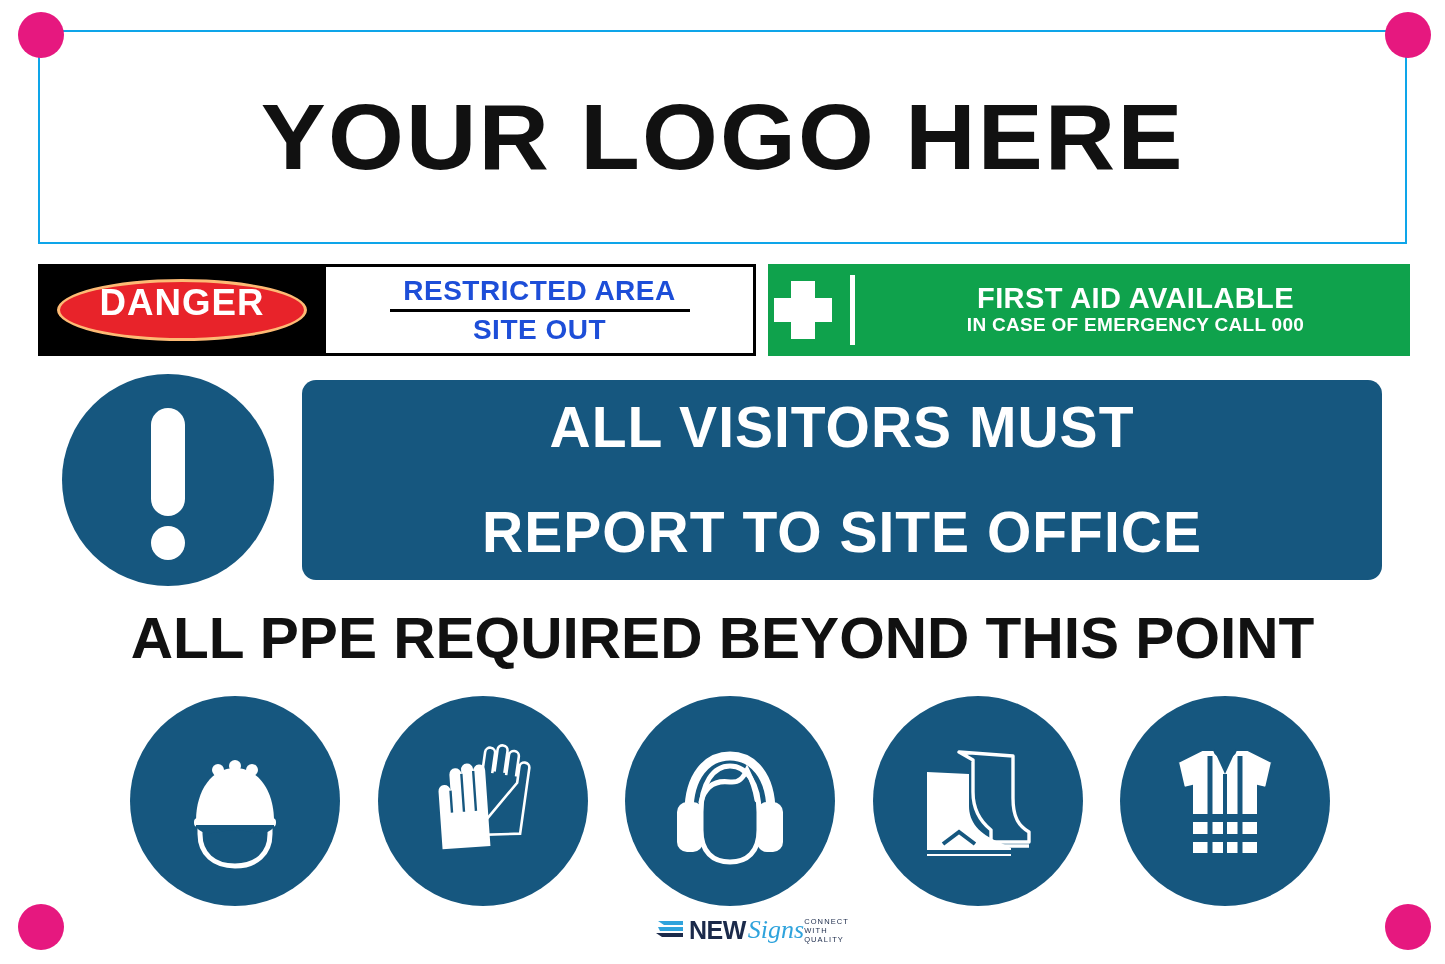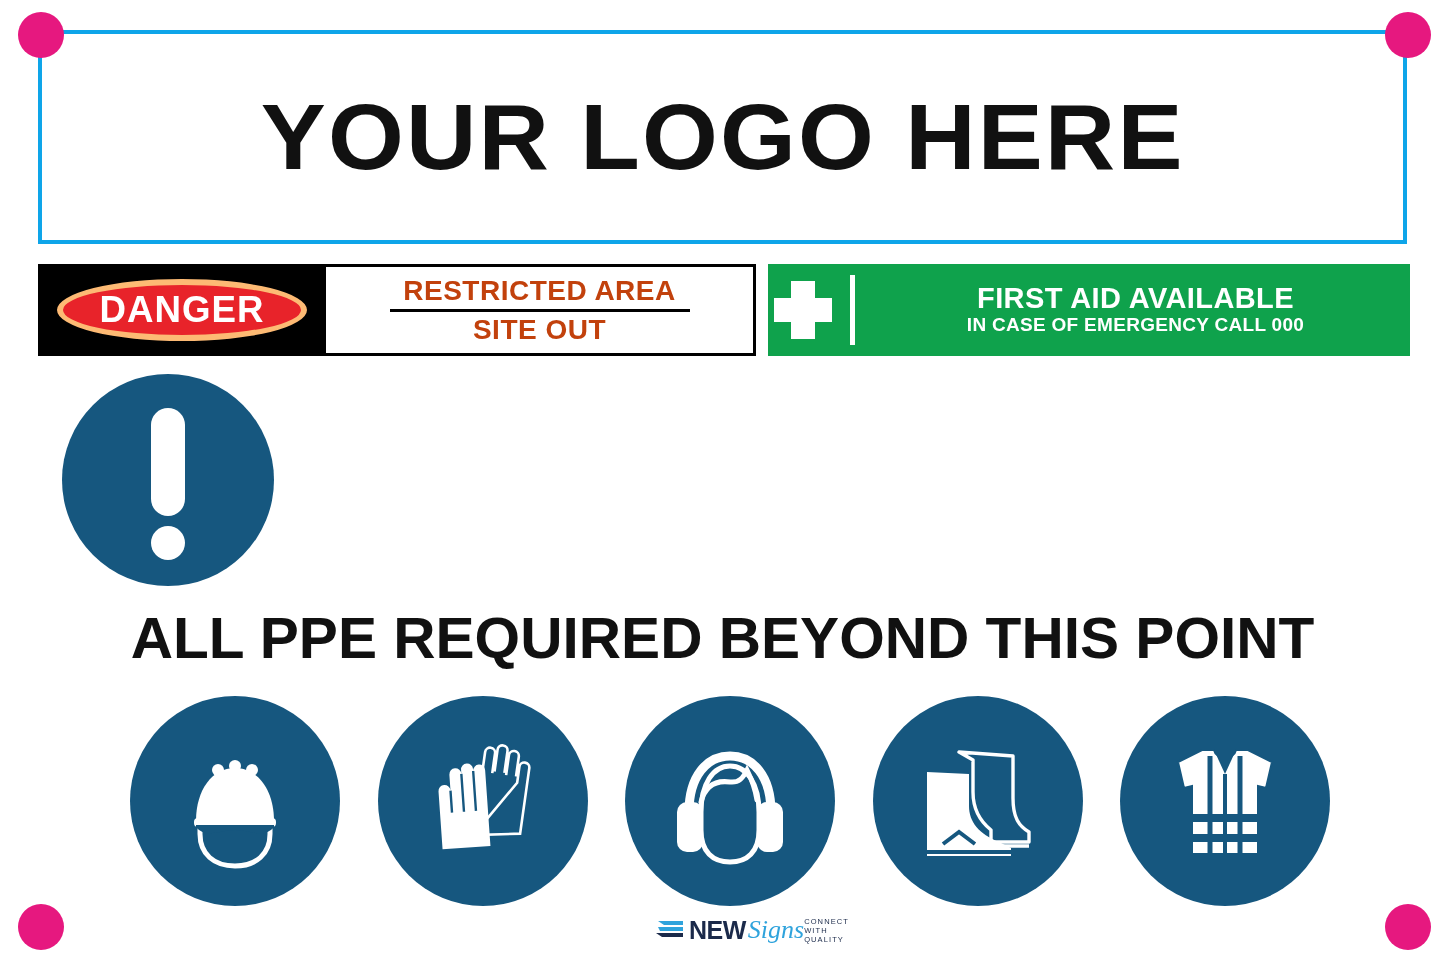--- a/index.html
+++ b/index.html
@@ -34,21 +34,21 @@
   .hole.bl { left: 18px;  top: 904px; }
   .hole.br { left: 1385px; top: 904px; }
 
   
   .logo-box {
     position: absolute;
     left: 38px;
     top: 30px;
     width: 1369px;
     height: 214px;
-    border: 4px solid #0ea5e9;
+    border: 2px solid #0ea5e9;
     background: #ffffff;
     box-sizing: border-box;
     display: flex;
     align-items: center;
     justify-content: center;
     z-index: 5;
   }
   .logo-text {
     font-size: 92px;
     font-weight: bold;
@@ -74,23 +74,22 @@
     display: flex;
     align-items: center;
     justify-content: center;
     flex: none;
   }
   .danger-oval {
     width: 250px;
     height: 62px;
     border-radius: 50%;
     background: #E8232A;
-    border: 6px solid #fdba74;
-    display: flex;
-    align-items: center;
+    border: 3px solid #fdba74;
+    display: flex;
     justify-content: center;
     box-sizing: border-box;
   }
   .danger-oval span {
     color: #ffffff;
     font-size: 36px;
     font-weight: bold;
     letter-spacing: 1px;
     transform: scaleX(1.02);
   }
@@ -102,21 +101,21 @@
     border-left: none;
     box-sizing: border-box;
     display: flex;
     flex-direction: column;
     align-items: center;
     justify-content: center;
     padding: 4px 0;
   }
   .restricted .line1,
   .restricted .line2 {
-    color: #c2410c;
+    color: #1d4ed8;
     font-size: 28px;
     font-weight: bold;
     line-height: 1.12;
     letter-spacing: 0.5px;
   }
   .restricted .rule {
     width: 300px;
     height: 3px;
     background: #000000;
     margin: 2px 0;
@@ -357,20 +356,24 @@
         <div class="l1">FIRST AID AVAILABLE</div>
         <div class="l3">IN CASE OF EMERGENCY CALL 000</div>
       </div>
     </div>
   </div>
 
   <div class="mandatory">
     <div class="excl-circle">
       <div class="excl-bar"></div>
       <div class="excl-dot"></div>
+    </div>
+    <div class="mandatory-msg">
+      <div class="m1">ALL VISITORS MUST</div>
+      <div class="m2">REPORT TO SITE OFFICE</div>
     </div>
   </div>
 
   <div class="ppe-head">ALL PPE REQUIRED BEYOND THIS POINT</div>
 
   <div class="ppe-row">
 
     <div class="ppe-icon">
       <svg width="150" height="150" viewBox="0 0 150 150" aria-hidden="true">
         <path d="M40 100 C40 84 52 70 75 70 C98 70 110 84 110 100 L110 108

